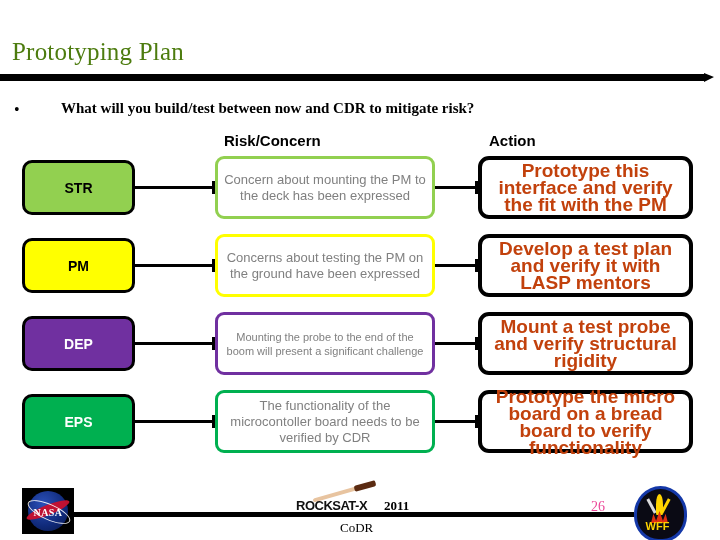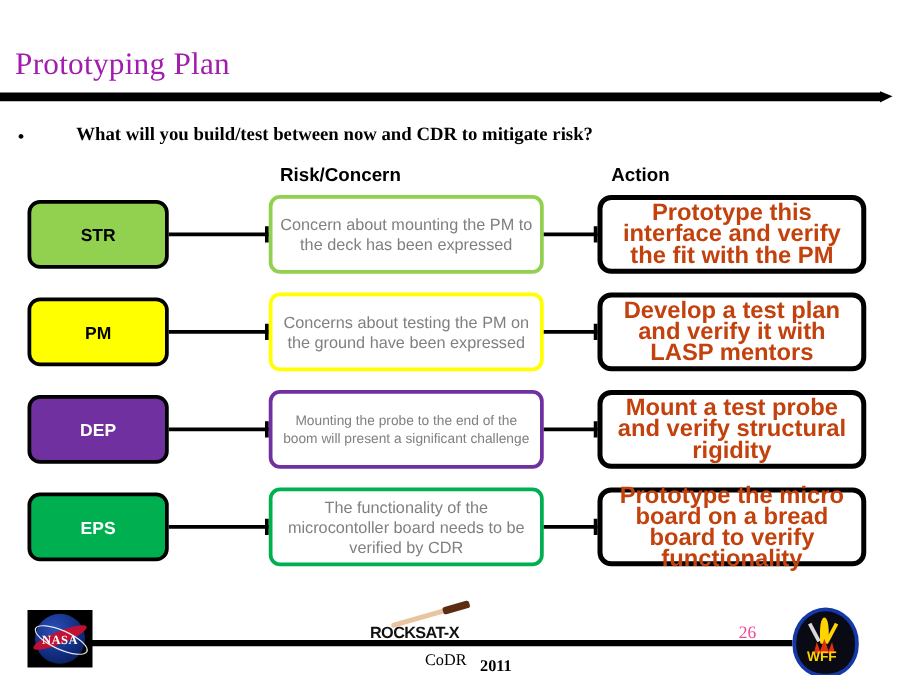--- a/index.html
+++ b/index.html
@@ -21,21 +21,21 @@
     height: 540px;
   }
 
   
   .slide-title {
     position: absolute;
     left: 12px;
     top: 38px;
     font-family: "Liberation Serif", serif;
     font-size: 25px;
-    color: #a21caf;
+    color: #4d7c0f;
     letter-spacing: 0.2px;
     white-space: nowrap;
   }
   .title-rule {
     position: absolute;
     left: 0px;
     top: 74px;
     width: 704px;
     height: 7px;
     background: #000000;
@@ -283,21 +283,20 @@
     white-space: nowrap;
   }
   .rocksat-year {
     position: absolute;
     left: 88px;
     top: 14px;
     font-family: "Liberation Serif", serif;
     font-size: 13px;
     font-weight: bold;
     color: #000000;
-    margin-top: 27px;
   }
   .rocksat-codr {
     position: absolute;
     left: 44px;
     top: 36px;
     font-family: "Liberation Serif", serif;
     font-size: 13px;
     color: #000000;
   }
 

